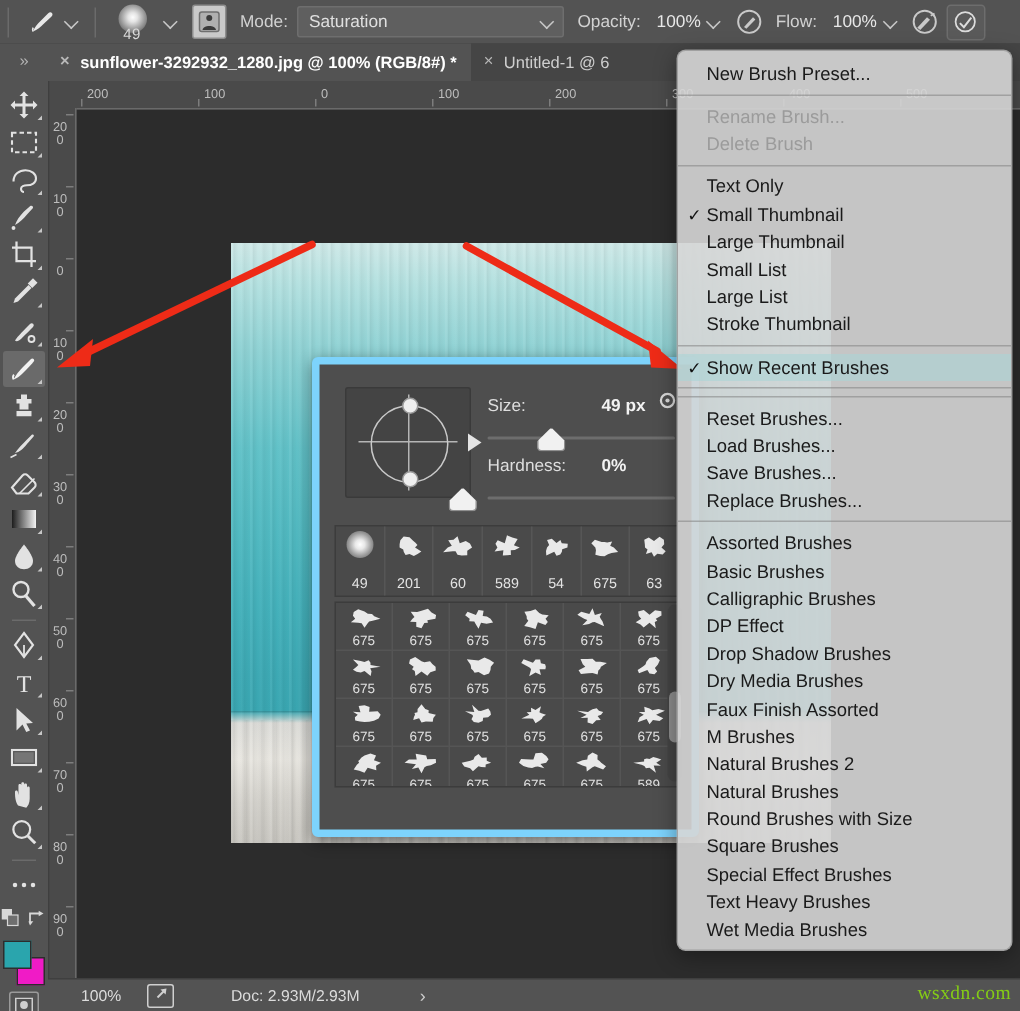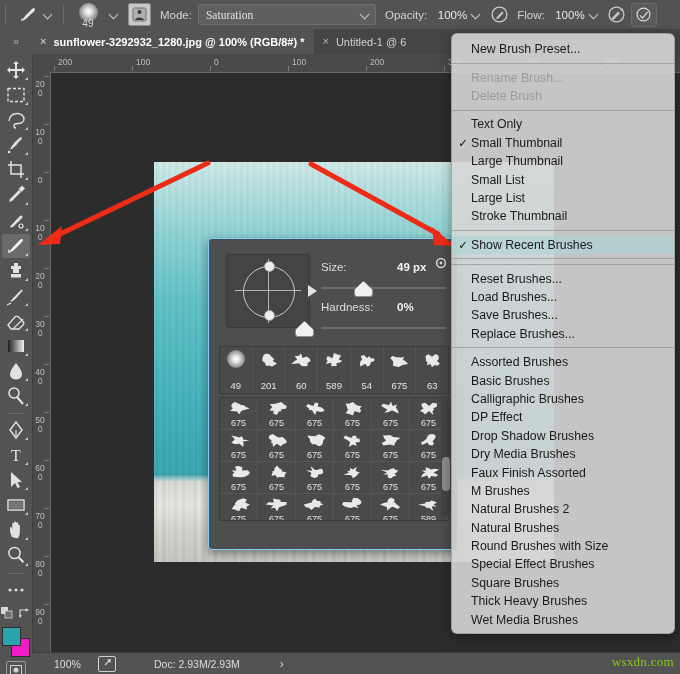--- a/index.html
+++ b/index.html
@@ -127,21 +127,21 @@
   }
   .photo .plank{
     position:absolute;left:0;right:0;
     background:repeating-linear-gradient(90deg, rgba(0,0,0,0.06) 0px, rgba(0,0,0,0.0) 3px, rgba(255,255,255,0.05) 6px, rgba(0,0,0,0.03) 10px);
   }
   .photo .shelfline{position:absolute;left:0;right:0;height:1px;background:rgba(0,0,0,0.12);}
 
   
   .brushpanel{
     position:absolute;left:208px;top:238px;width:248px;height:310px;
-    background:#4e4e4e;border:1px solid #7dd3fc;border-radius:4px;
+    background:#4e4e4e;border:5px solid #7dd3fc;border-radius:4px;
     box-shadow:0 3px 10px rgba(0,0,0,0.45);
   }
   .bp-top{position:relative;height:98px;}
   .bp-dial{
     position:absolute;left:17px;top:15px;width:82px;height:72px;
     background:#444;border:1px solid #3a3a3a;border-radius:2px;
   }
   .bp-dial .ring{
     position:absolute;left:16px;top:11px;width:50px;height:50px;border:1.4px solid #c9c9c9;border-radius:50%;
   }
@@ -700,21 +700,21 @@
 
     <div class="tabletbtn">
       <svg width="15" height="15" viewBox="0 0 15 15">
         <rect x="1" y="1" width="13" height="13" rx="1.5" fill="#b0b0b0" stroke="#6f6f6f"></rect>
         <circle cx="7.5" cy="5" r="2" fill="#3b3b3b"></circle>
         <path d="M3 13 C3.5 9.5 11.5 9.5 12 13 Z" fill="#3b3b3b"></path>
       </svg>
     </div>
 
     <div class="ob-label">Mode:</div>
-    <div class="ob-select" style="width:165px;font-family:Liberation Serif, serif;">
+    <div class="ob-select" style="width:165px;">
       <span>Saturation</span>
       <span class="chev"></span>
     </div>
 
     <div class="ob-label">Opacity:</div>
     <div class="ob-value">100%</div>
     <div class="chev"></div>
 
     <div class="icon-btn">
       <svg width="19" height="19" viewBox="0 0 19 19">
@@ -870,29 +870,29 @@
       <div class="mi">
         <span class="chk"></span>
         <span class="txt">Natural Brushes</span>
       </div>
       <div class="mi">
         <span class="chk"></span>
         <span class="txt">Round Brushes with Size</span>
       </div>
       <div class="mi">
         <span class="chk"></span>
+        <span class="txt">Square Brushes</span>
+      </div>
+      <div class="mi">
+        <span class="chk"></span>
         <span class="txt">Special Effect Brushes</span>
       </div>
       <div class="mi">
         <span class="chk"></span>
-        <span class="txt">Square Brushes</span>
-      </div>
-      <div class="mi">
-        <span class="chk"></span>
-        <span class="txt">Thick Heavy Brushes</span>
+        <span class="txt">Text Heavy Brushes</span>
       </div>
       <div class="mi">
         <span class="chk"></span>
         <span class="txt">Wet Media Brushes</span>
       </div>
     </div>
 
   <div class="statusbar">
     <div class="sb-zoom">100%</div>
     <div class="sb-share">

